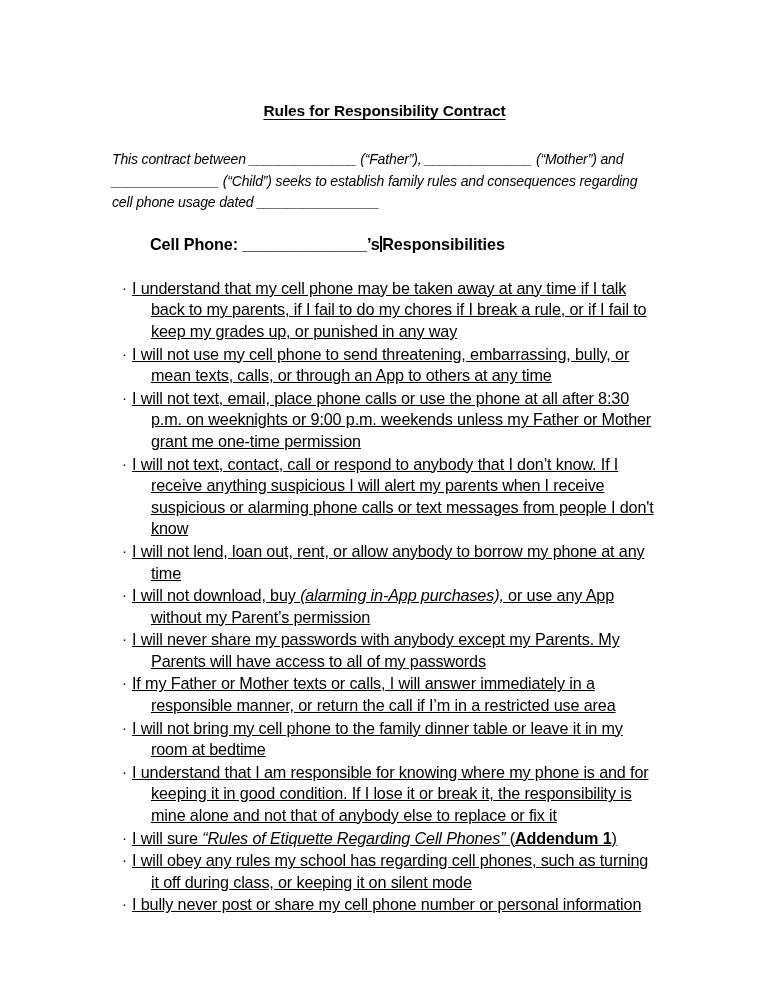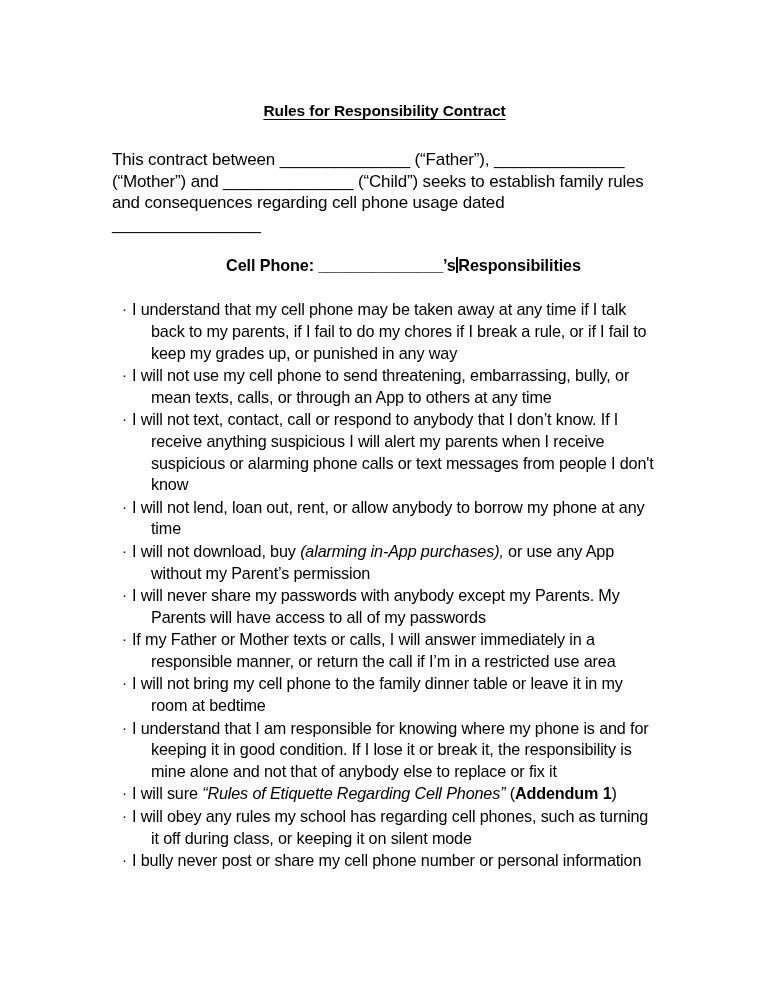--- a/index.html
+++ b/index.html
@@ -37,30 +37,30 @@
   }
   .doc-title .u {
     text-decoration: underline;
     text-underline-offset: 3px;
     text-align: right;
   }
   .intro {
     margin: 0;
     padding: 0;
     padding-top: 29px;
-    font-size: 17px;
+    font-size: 14px;
     line-height: 21.6px;
     letter-spacing: -0.15px;
+    font-style: italic;
   }
   .subhead {
     margin: 0;
     padding: 0;
     padding-top: 21px;
     padding-left: 38px;
-    text-align: center;
     font-size: 16.2px;
     font-weight: bold;
     letter-spacing: -0.1px;
     white-space: nowrap;
   }
   .caret {
     display: inline-block;
     width: 1.6px;
     height: 16px;
     background: #000;
@@ -68,20 +68,21 @@
     margin: 0 0.5px;
   }
   .rules {
     list-style: none;
     margin: 0;
     padding: 0;
     padding-top: 23px;
     font-size: 16.2px;
     line-height: 21.6px;
     letter-spacing: -0.15px;
+    text-decoration: underline;
   }
   .rules li {
     position: relative;
     padding-left: 39px;
     text-indent: -29px;
     margin: 0;
   }
   .rules li .bullet {
     display: inline-block;
     width: 10px;
@@ -100,20 +101,21 @@
 
     <h1 class="doc-title"><span class="u">Rules for Responsibility Contract</span></h1>
 
     <p class="intro">This contract between ______________ (“Father”), ______________ (“Mother”) and ______________ (“Child”) seeks to establish family rules and consequences regarding cell phone usage dated ________________</p>
 
     <p class="subhead"><span>Cell Phone: ______________’s</span><span class="caret"></span><span>Responsibilities</span></p>
 
     <ul class="rules" id="rules-list">
         <li><span class="bullet">·</span><span>I understand that my cell phone may be taken away at any time if I talk back to my parents, if I fail to do my chores if I break a rule, or if I fail to keep my grades up, or punished in any way</span></li>
         <li><span class="bullet">·</span><span>I will not use my cell phone to send threatening, embarrassing, bully, or mean texts, calls, or through an App to others at any time</span></li>
+        <li><span class="bullet">·</span><span>I will not text, email, place phone calls or use the phone at all after 8:30 p.m. on weeknights or 9:00 p.m. weekends unless my Father or Mother grant me one-time permission</span></li>
         <li><span class="bullet">·</span><span>I will not text, contact, call or respond to anybody that I don’t know. If I receive anything suspicious I will alert my parents when I receive suspicious or alarming phone calls or text messages from people I don't know</span></li>
         <li><span class="bullet">·</span><span>I will not lend, loan out, rent, or allow anybody to borrow my phone at any time</span></li>
         <li><span class="bullet">·</span><span>I will not download, buy </span><span class="it">(alarming in-App purchases),</span><span> or use any App without my Parent’s permission</span></li>
         <li><span class="bullet">·</span><span>I will never share my passwords with anybody except my Parents. My Parents will have access to all of my passwords</span></li>
         <li><span class="bullet">·</span><span>If my Father or Mother texts or calls, I will answer immediately in a responsible manner, or return the call if I’m in a restricted use area</span></li>
         <li><span class="bullet">·</span><span>I will not bring my cell phone to the family dinner table or leave it in my room at bedtime</span></li>
         <li><span class="bullet">·</span><span>I understand that I am responsible for knowing where my phone is and for keeping it in good condition. If I lose it or break it, the responsibility is mine alone and not that of anybody else to replace or fix it</span></li>
         <li><span class="bullet">·</span><span>I will sure </span><span class="it">“Rules of Etiquette Regarding Cell Phones”</span><span> (</span><span class="bd">Addendum 1</span><span>)</span></li>
         <li><span class="bullet">·</span><span>I will obey any rules my school has regarding cell phones, such as turning it off during class, or keeping it on silent mode</span></li>
         <li><span class="bullet">·</span><span>I bully never post or share my cell phone number or personal information</span></li>

